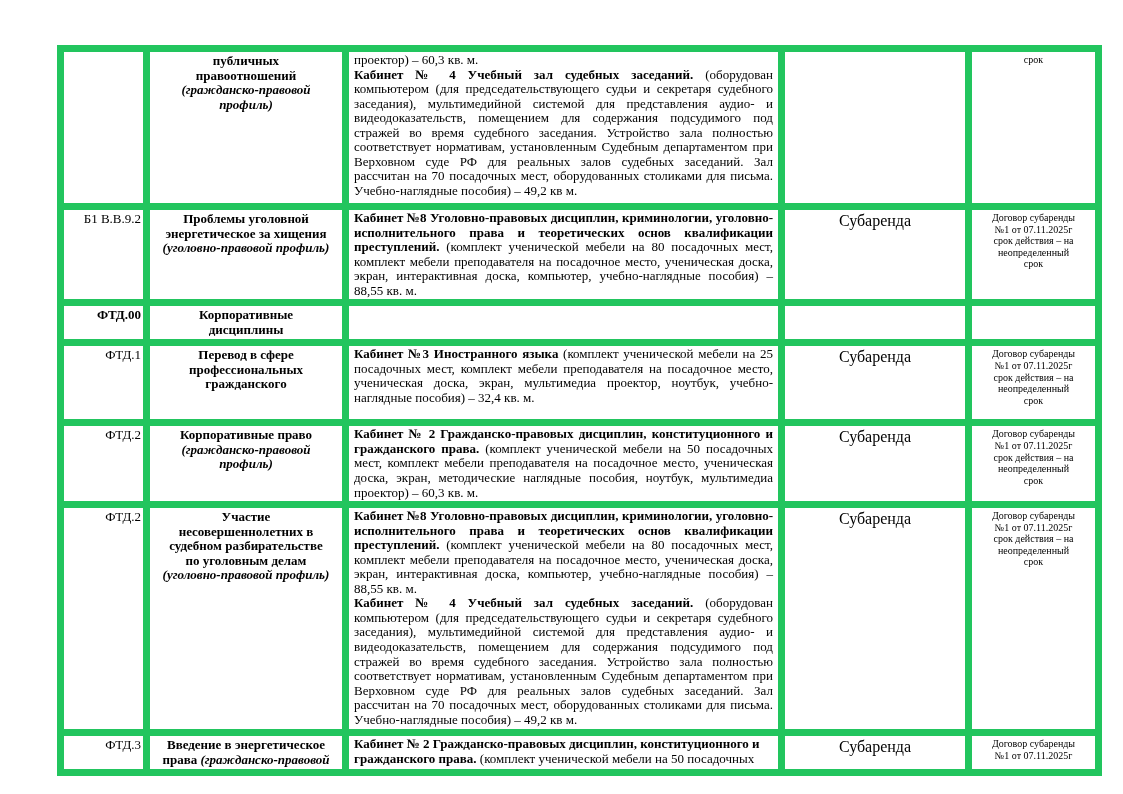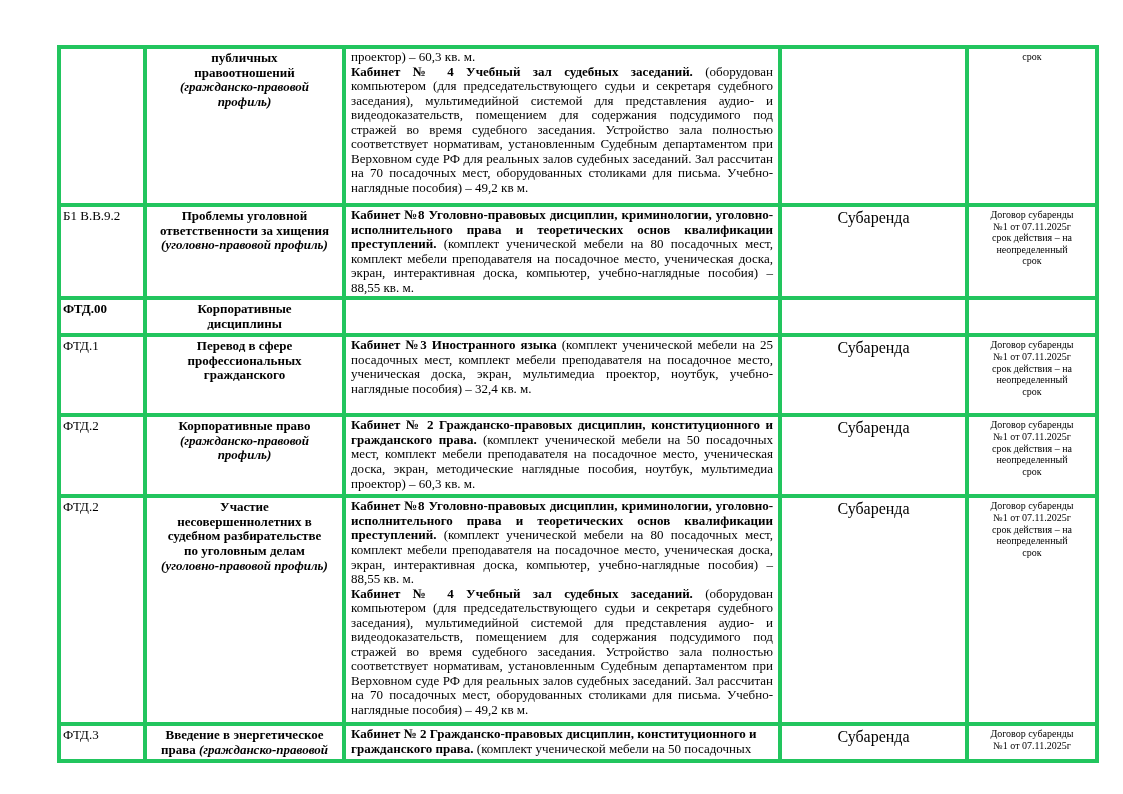--- a/index.html
+++ b/index.html
@@ -6,25 +6,25 @@
   .page {
     position:relative; width:1123px; height:794px; background:#ffffff;
     color:#000; font-family:"Liberation Serif","DejaVu Serif",serif;
     overflow:hidden;
   }
   table.doc {
     position:absolute; left:57px; top:45px; width:1038px;
     border-collapse:collapse; table-layout:fixed;
   }
   td {
-    border:4px solid #22c55e; vertical-align:top;
+    border:7px solid #22c55e; vertical-align:top;
     font-size:13px; line-height:1.12; padding:1px 5px;
     word-wrap:break-word;
   }
-  .col-code  { text-align:left; padding:2px 2px; }
+  .col-code  { text-align:right; padding:2px 2px; }
   .col-disc  { text-align:center; font-weight:bold; padding:2px 4px; }
   .col-desc  { text-align:justify;margin-top:9px; }
   .col-own   { text-align:center; font-size:16px; padding-top:2px; }
   .col-doc   { text-align:center; font-size:10px; line-height:1.16; padding:2px 3px; }
   .b { font-weight:bold; }
   .i { font-style:italic; }
   .para { margin:0; }
   tr:nth-child(1){height:158px}
   tr:nth-child(2){height:87px}
   tr:nth-child(3){height:37px}
@@ -60,21 +60,21 @@
           </td>
           <td class="col-own"></td>
           <td class="col-doc">
             <div class="doc-line">срок</div>
           </td>
         </tr>
         <tr>
           <td class="col-code">Б1 В.В.9.2</td>
           <td class="col-disc">
             <div class="disc-line"><span class="b ">Проблемы уголовной</span></div>
-            <div class="disc-line"><span class="b ">ответственности за хищения</span></div>
+            <div class="disc-line"><span class="b ">энергетическое за хищения</span></div>
             <div class="disc-line"><span class="b i">(уголовно-правовой профиль)</span></div>
           </td>
           <td class="col-desc">
             <div class="para"><span class="b">Кабинет №8 Уголовно-правовых дисциплин, криминологии, уголовно-исполнительного права и теоретических основ квалификации преступлений.</span><span> (комплект ученической мебели на 80 посадочных мест, комплект мебели преподавателя на посадочное место, ученическая доска, экран, интерактивная доска,  компьютер, учебно-наглядные пособия) – 88,55 кв. м.</span></div>
           </td>
           <td class="col-own">Субаренда</td>
           <td class="col-doc">
             <div class="doc-line">Договор субаренды</div>
             <div class="doc-line">№1 от 07.11.2025г</div>
             <div class="doc-line">срок действия – на</div>

